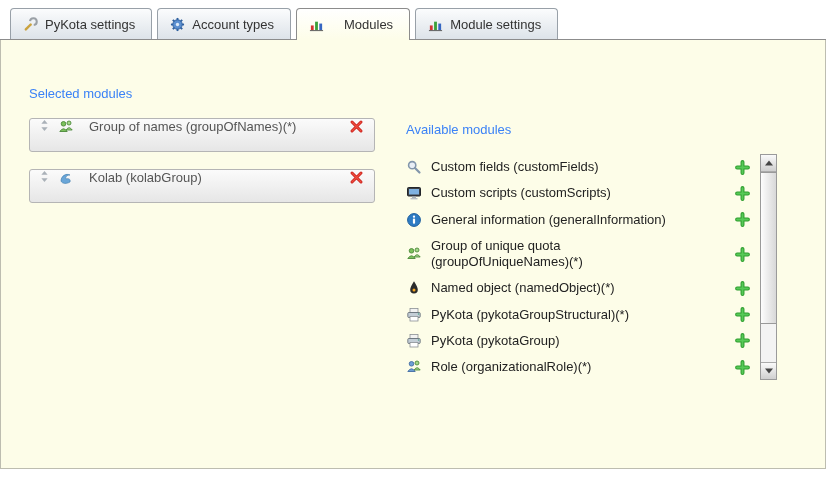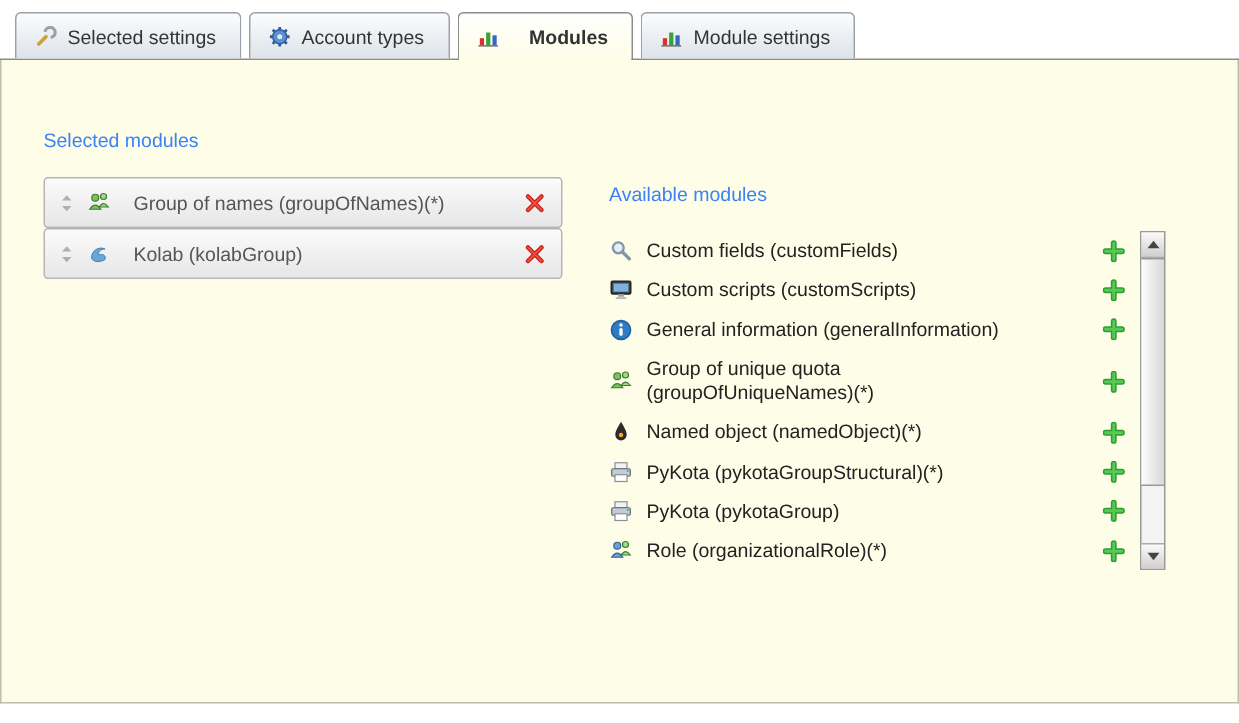--- a/index.html
+++ b/index.html
@@ -24,21 +24,21 @@
     border-radius:4px 4px 0 0;
     background:linear-gradient(#fbfcfd,#dde3e9);
     cursor:pointer;white-space:nowrap;
     height:18px;
   }
   .tab.active{
     background:linear-gradient(#ffffff,#fdfde8);
     border-color:#8c8c8c;
     margin-bottom:-1px;
     padding-bottom:7px;
-    font-weight:bold;
+    font-weight:normal;
     gap:20px;
   }
   .tab .ic{flex:0 0 auto;}
   
   .panel{
     background:#fdfde8;
     border-left:1px solid #bdbdb0;
     border-right:1px solid #bdbdb0;
     border-bottom:1px solid #bdbdb0;
     height:429px;
@@ -54,25 +54,26 @@
   }
   .columns{
     display:flex;
     margin:22px 0 0 28px;
   }
   .col-left{width:346px;flex:0 0 auto;}
   .col-right{flex:1;margin-left:31px;margin-right:48px;margin-top:36px;}
   .col-heading{margin-bottom:17px;color:#3b82f6;}
   
   .sel-item{
-    display:flex;align-items:center;gap:9px;
+    display:flex;align-items:flex-start;gap:9px;
     height:34px;
     border:1px solid #b5b5b5;border-radius:3px;
     background:linear-gradient(#fbfbfb,#e6e6e6);
     padding:0 10px;
+    margin-bottom:17px;
     box-sizing:border-box;
   }
   .sel-item .label{color:#555;margin-left:6px;}
   .sel-item .del{margin-left:auto;cursor:pointer;display:flex;}
   .drag-handle{cursor:grab;display:flex;align-items:center;}
   
   .avail-wrap{display:flex;align-items:stretch;}
   .avail-list{flex:1;}
   .avail-row{
     display:flex;align-items:center;gap:9px;
@@ -201,21 +202,21 @@
   </defs>
 </svg>
 
 <div>
 
   <div class="tabbar">
     <div class="tab">
       <svg class="ic" width="15" height="15">
           <use href="#sym-wrench"></use>
         </svg>
-      <span>Selected settings</span>
+      <span>PyKota settings</span>
     </div>
     <div class="tab">
       <svg class="ic" width="15" height="15">
           <use href="#sym-gear"></use>
         </svg>
       <span>Account types</span>
     </div>
     <div class="tab active">
       <svg class="ic" width="15" height="15">
           <use href="#sym-chart"></use>

